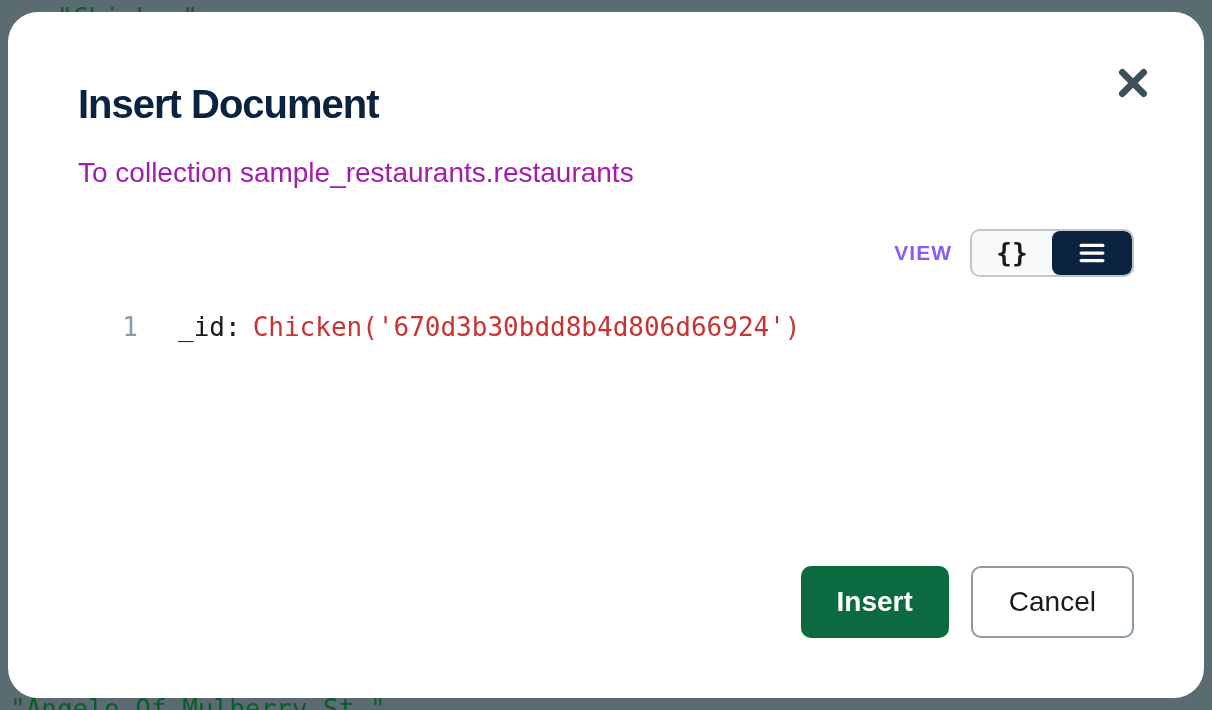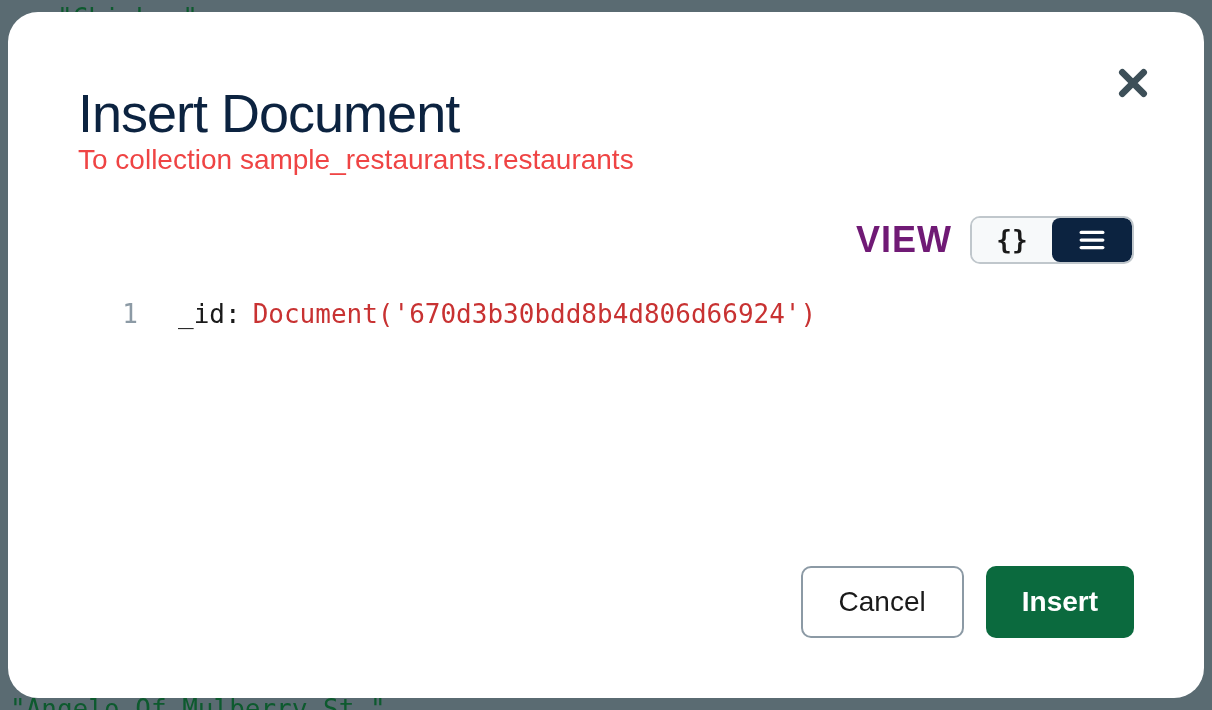--- a/index.html
+++ b/index.html
@@ -43,41 +43,42 @@
       top: 55px;
       right: 55px;
       cursor: pointer;
       color: #3d4f58;
     }
     .close-btn svg {
       width: 32px;
       height: 32px;
     }
     .modal-title {
-      font-size: 54px;
-      font-weight: 400;
+      font-size: 40px;
+      font-weight: 700;
       color: #0c2340;
       letter-spacing: -1px;
+      margin-bottom: 30px;
     }
     .modal-subtitle {
       font-size: 28px;
-      color: #ef4444;
+      color: #a21caf;
       margin-bottom: 40px;
     }
     .view-row {
       display: flex;
       justify-content: flex-end;
       align-items: center;
       gap: 18px;
       margin-bottom: 35px;
     }
     .view-label {
-      font-size: 36px;
+      font-size: 21px;
       font-weight: 700;
-      color: #701a75;
+      color: #8b5cf6;
       letter-spacing: 1px;
     }
     .view-toggle {
       display: inline-flex;
       border: 2px solid #c0c7cc;
       border-radius: 10px;
       overflow: hidden;
       background: #f7f9fa;
     }
     .view-option {
@@ -216,21 +217,21 @@
         </svg>
       </div>
     </div>
   </div>
 
   <div class="editor-area">
     <div class="editor-line">
       <span class="line-number">1</span>
       <span class="field-name">_id</span>
       <span class="colon">:</span>
-      <span class="field-value">Document('670d3b30bdd8b4d806d66924')</span>
+      <span class="field-value">Chicken('670d3b30bdd8b4d806d66924')</span>
     </div>
   </div>
 
   <div class="button-row">
+    <button class="btn btn-insert">Insert</button>
     <button class="btn btn-cancel">Cancel</button>
-    <button class="btn btn-insert">Insert</button>
   </div>
 </div>
 
 </body></html>

